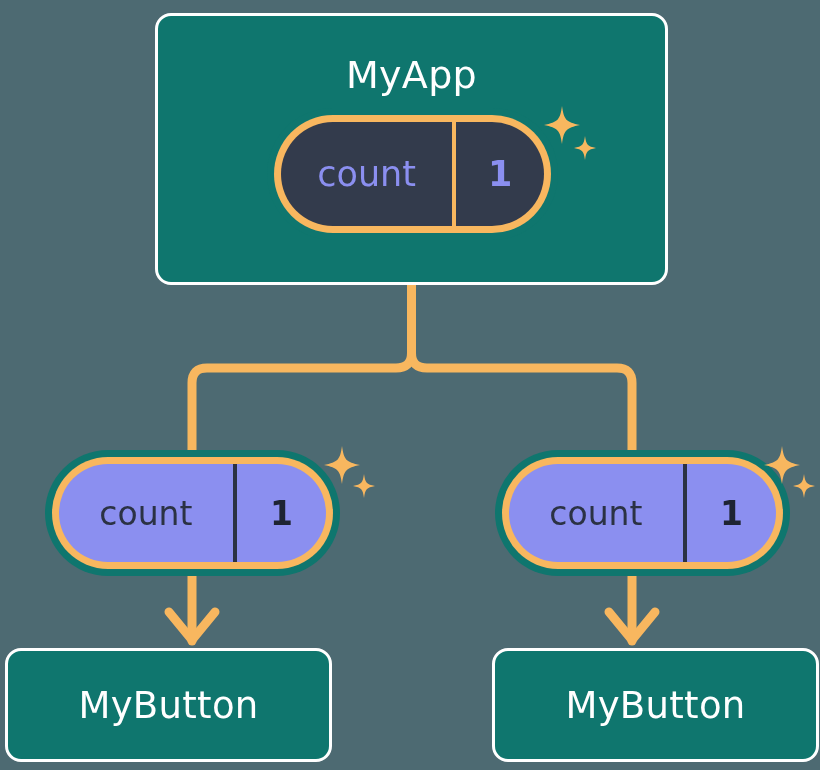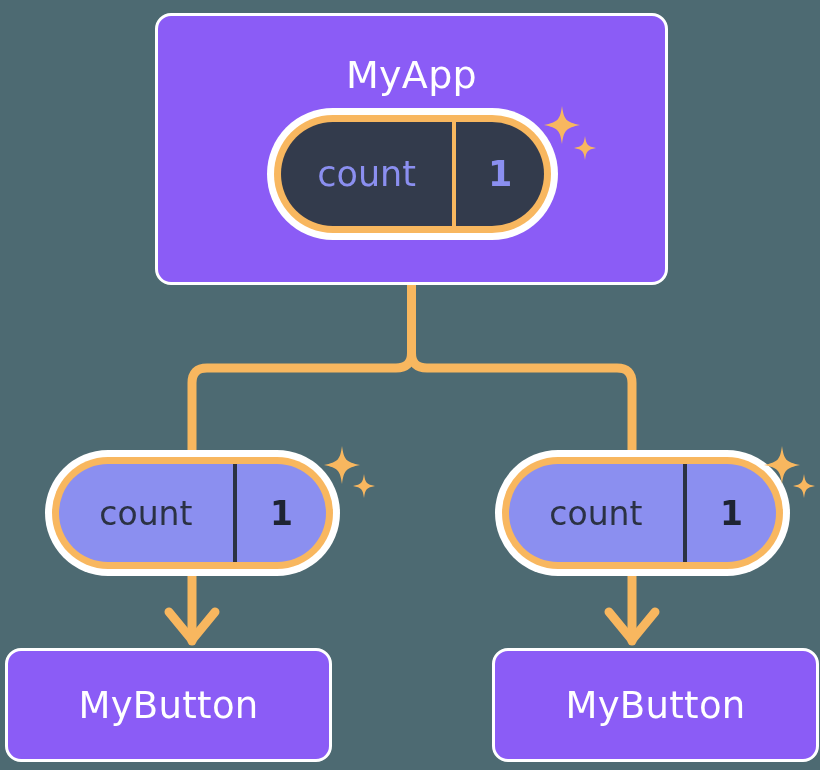--- a/index.html
+++ b/index.html
@@ -8,21 +8,21 @@
     background:#4D6A72;
     font-family:"DejaVu Sans","Liberation Sans",sans-serif;
     overflow:hidden;
     position:relative;
   }
   #stage{position:absolute;left:0;top:0;width:820px;height:770px;}
 
   
   .node-box{
     position:absolute;
-    background:#8b5cf6;
+    background:#0f766e;
     border:3px solid #FFFFFF;
     border-radius:16px;
     box-sizing:border-box;
     display:flex;
     align-items:center;
     justify-content:center;
   }
   .node-title{
     color:#FFFFFF;
     font-size:38px;
@@ -44,21 +44,21 @@
   
   .pill{
     position:absolute;
     box-sizing:border-box;
     border-radius:999px;
     display:flex;
     align-items:stretch;
   }
   
   .pill-outer{
-    background:#ffffff;
+    background:#0f766e;
     padding:7px;
   }
   
   .pill-inner{
     flex:1;
     background:#F8B75F;
     border-radius:999px;
     padding:7px;
     box-sizing:border-box;
     display:flex;

